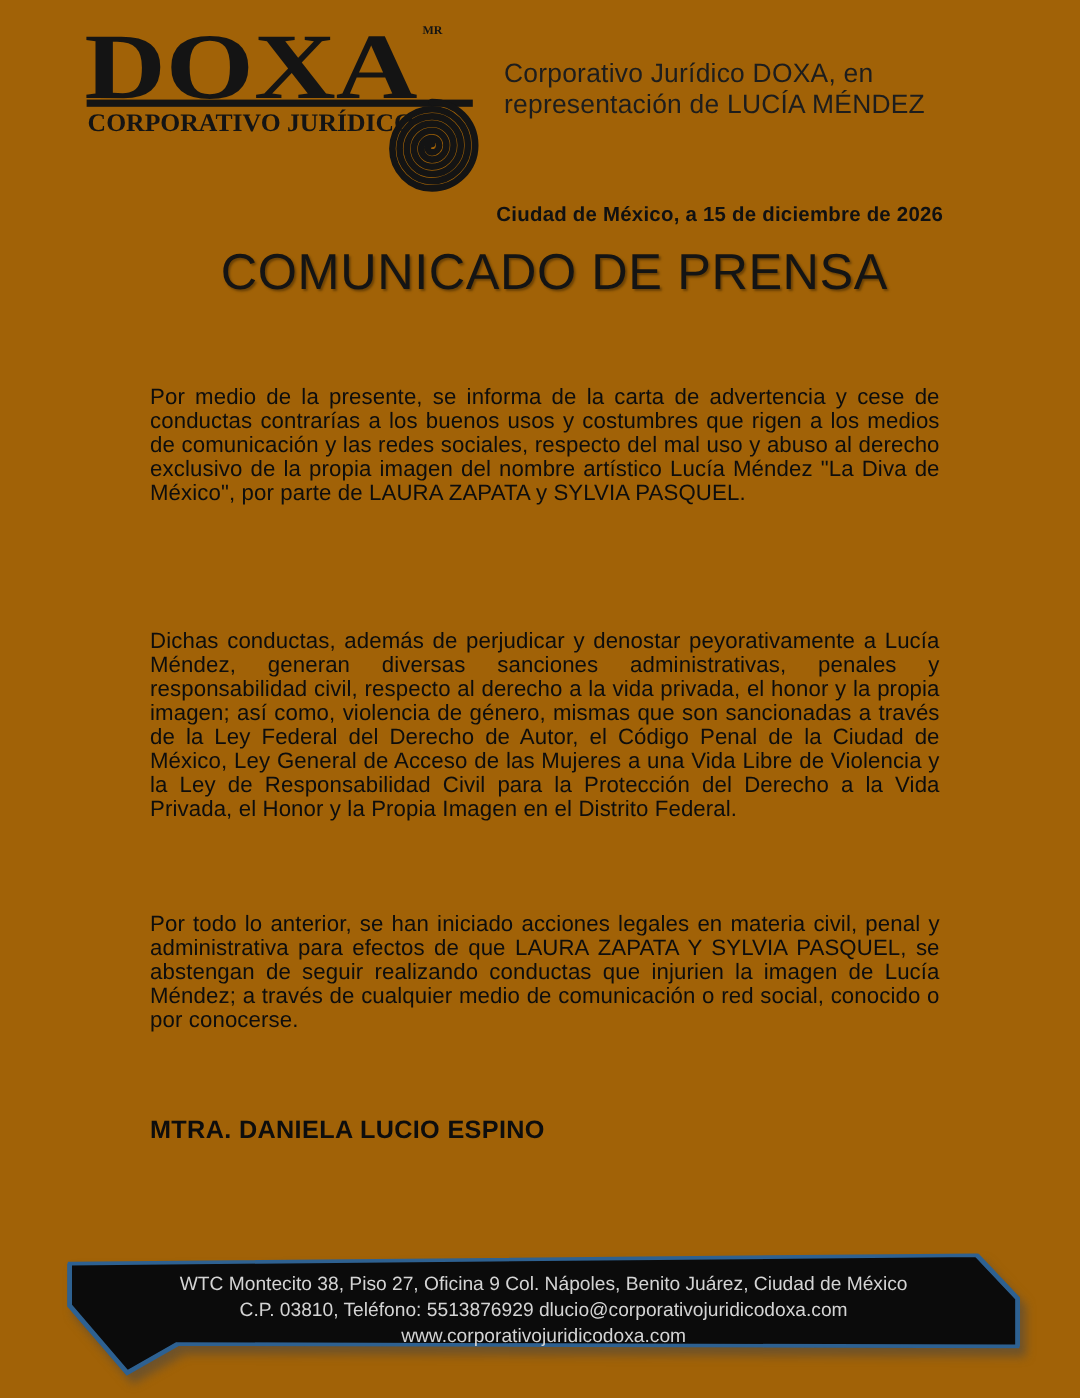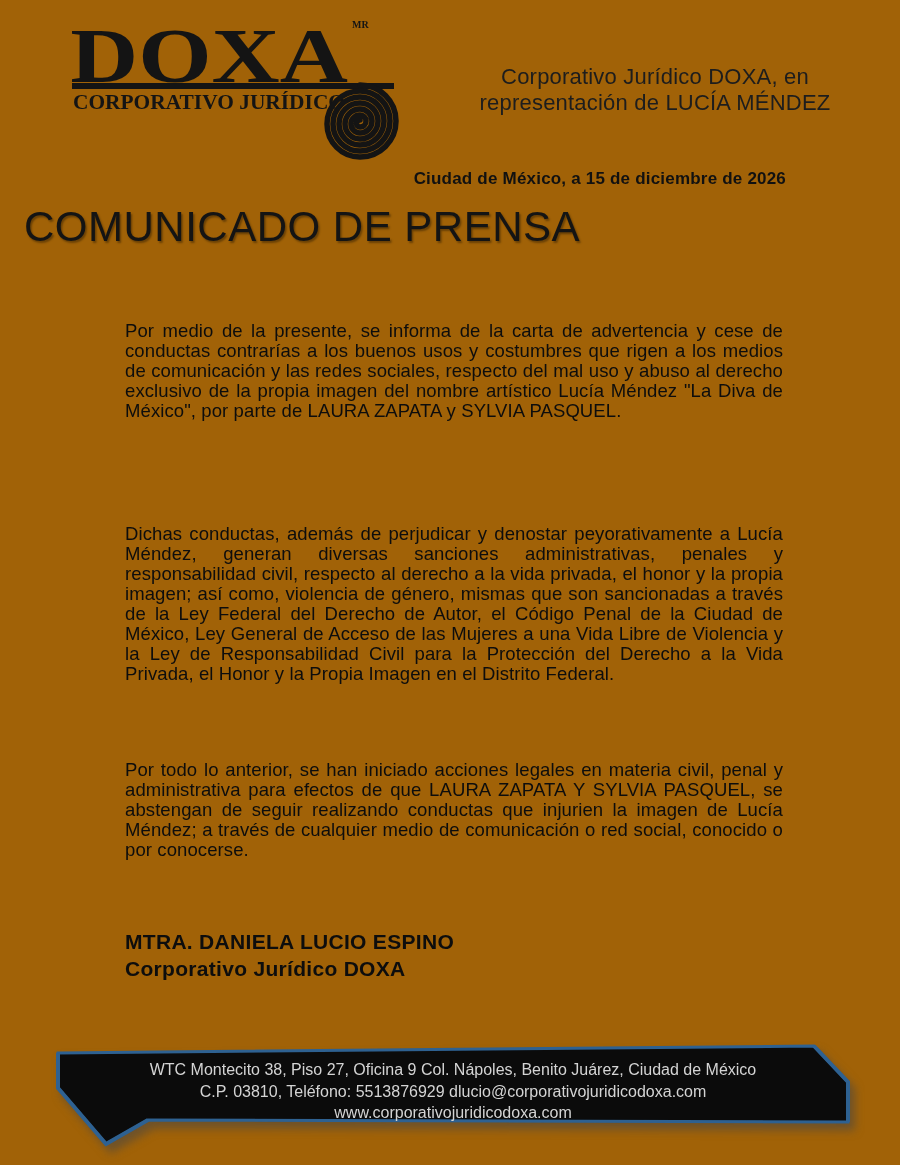--- a/index.html
+++ b/index.html
@@ -8,34 +8,34 @@
     width:900px;height:1165px;
     background:#a16207;
     font-family:"Liberation Sans", sans-serif;
     color:#161616;
     overflow:hidden;
   }
   
   #logo{position:absolute;left:72px;top:14px;width:340px;height:152px;}
   
   .rep-text{
-    position:absolute;left:420px;top:64px;width:470px;
-    text-align:center;font-size:22px;line-height:26px;color:#1d1d1d;
+    position:absolute;left:420px;top:48px;width:470px;
+    font-size:22px;line-height:26px;color:#1d1d1d;
     letter-spacing:.2px;
   }
   
   .dateline{
     position:absolute;top:169px;right:114px;
     font-size:17px;font-weight:bold;color:#111;
     letter-spacing:.2px;
   }
   
   .doc-title{
     position:absolute;top:203px;left:0;width:900px;
-    padding-left:24px;box-sizing:border-box;
+    text-align:center;padding-left:24px;box-sizing:border-box;
     font-size:42px;letter-spacing:.5px;color:#141414;
     text-shadow:1.5px 1.5px 2px rgba(0,0,0,.35);
     font-weight:400;
   }
   
   .para{
     position:absolute;left:125px;width:658px;
     font-size:18.5px;line-height:20px;color:#0d0d0d;
     text-align:justify;letter-spacing:.1px;
   }
@@ -91,21 +91,20 @@
   <div class="dateline">Ciudad de México, a 15 de diciembre de 2026</div>
 
   <div class="doc-title">COMUNICADO DE PRENSA</div>
 
   <p class="para" id="para-1">Por medio de la presente, se informa de la carta de advertencia y cese de conductas contrarías a los buenos usos y costumbres que rigen a los medios de comunicación y las redes sociales, respecto del mal uso y abuso al derecho exclusivo de la propia imagen del nombre artístico Lucía Méndez "La Diva de México", por parte de LAURA ZAPATA y SYLVIA PASQUEL.</p>
   <p class="para" id="para-2">Dichas conductas, además de perjudicar y denostar peyorativamente a Lucía Méndez, generan diversas sanciones administrativas, penales y responsabilidad civil, respecto al derecho a la vida privada, el honor y la propia imagen; así como, violencia de género, mismas que son sancionadas a través de la Ley Federal del Derecho de Autor, el Código Penal de la Ciudad de México, Ley General de Acceso de las Mujeres a una Vida Libre de Violencia y la Ley de Responsabilidad Civil para la Protección del Derecho a la Vida Privada, el Honor y la Propia Imagen en el Distrito Federal.</p>
   <p class="para" id="para-3">Por todo lo anterior,  se han iniciado acciones legales en materia civil, penal y administrativa para efectos de que LAURA ZAPATA Y SYLVIA PASQUEL, se abstengan de seguir realizando conductas que injurien la imagen de Lucía Méndez; a través de cualquier medio de comunicación o red social, conocido o por conocerse.</p>
 
   <div class="signature">
     <div>MTRA. DANIELA LUCIO ESPINO</div>
-    <div>Corporativo Jurídico DOXA</div>
   </div>
 
   <svg id="footer-banner" viewBox="0 0 900 135" xmlns="http://www.w3.org/2000/svg">
     <polygon points="58,23 814,16 848,52 848,92 148,90 106,114 58,58" fill="#0b0b0b" stroke="#2e6191" stroke-width="3" stroke-linejoin="miter"></polygon>
     <path d="M 58,23 L 58,58 L 106,114 L 148,90" fill="none" stroke="#2e6191" stroke-width="4"></path>
     <path d="M 814,16 L 848,52 L 848,92" fill="none" stroke="#2e6191" stroke-width="4"></path>
     <text x="453" y="45" text-anchor="middle" fill="#d4d4d4">WTC Montecito 38, Piso 27, Oficina 9 Col. Nápoles, Benito Juárez, Ciudad de México</text>
     <text x="453" y="67" text-anchor="middle" fill="#d4d4d4">C.P. 03810, Teléfono: 5513876929 dlucio@corporativojuridicodoxa.com</text>
     <text x="453" y="88" text-anchor="middle" fill="#d4d4d4">www.corporativojuridicodoxa.com</text>
   </svg>

